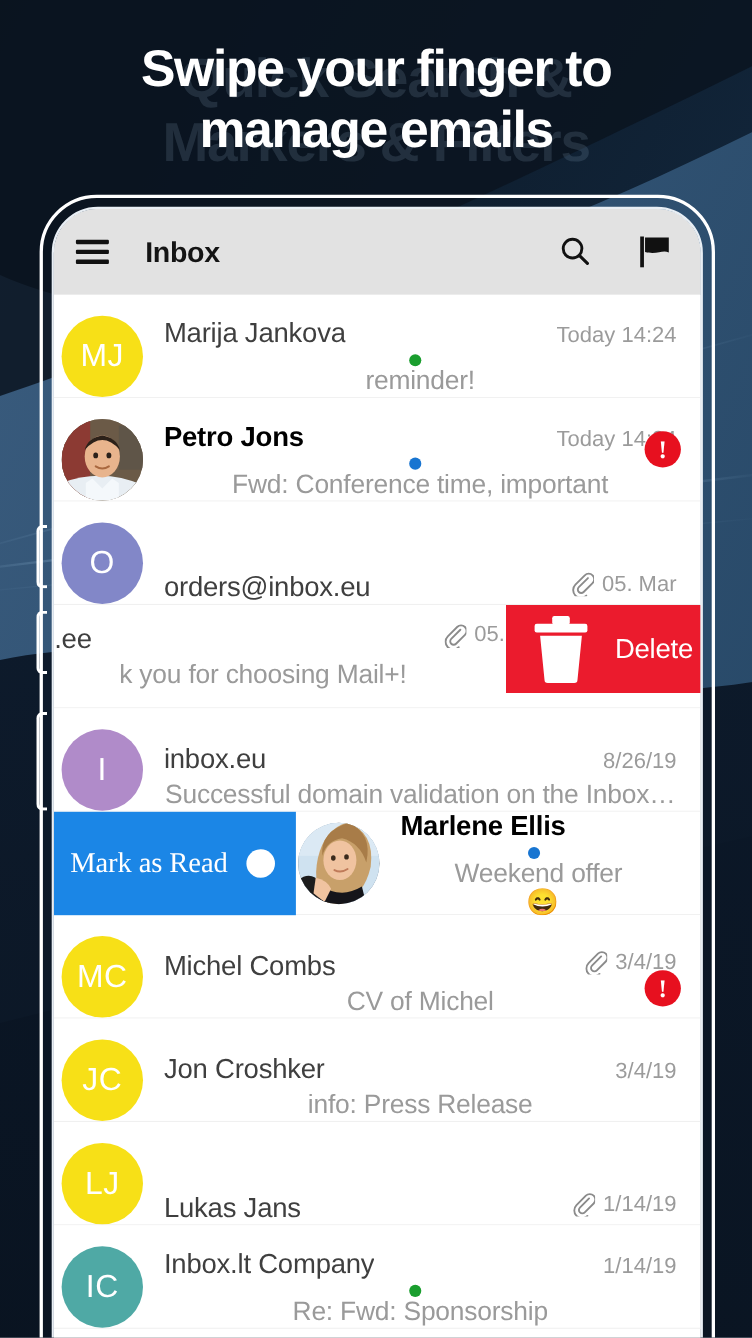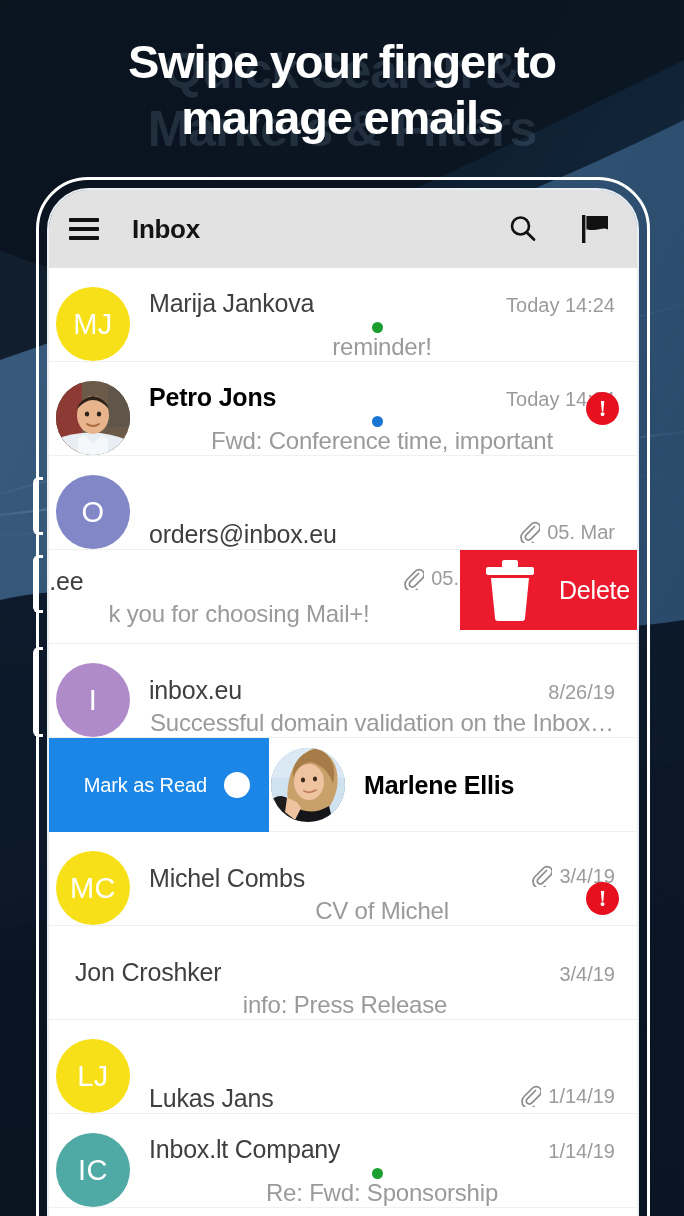--- a/index.html
+++ b/index.html
@@ -244,22 +244,23 @@
     height: 94px;
     background: #1B86E6;
     display: flex;
     align-items: center;
     justify-content: flex-end;
     padding-right: 19px;
     z-index: 5;
   }
   #markread-label {
     color: #ffffff;
-    font-size: 20px;
+    font-size: 26px;
     letter-spacing: -0.1px;
+    font-family: Liberation Serif, serif;
   }
   #markread-circle {
     width: 26px; height: 26px;
     border-radius: 50%;
     background: #ffffff;
     margin-left: 17px;
     flex: none;
   }
   .row.swiped-right .row-content {
     position: absolute;
@@ -480,20 +481,25 @@
                 <path d="M33 43 Q39 46 45 42" stroke="#c07b5a" stroke-width="1.7" fill="none" stroke-linecap="round"></path>
                 <path d="M20 56 Q38 70 58 58 L62 74 L18 74 Z" fill="#15151a"></path>
                 <path d="M16 50 Q26 52 30 60 L24 72 L14 64 Z" fill="#f0c3a0"></path>
               </svg>
             </div>
             <div class="row-body">
               <div class="row-top">
                 <span class="sender unread">Marlene Ellis</span>
                 <div class="row-meta"></div>
               </div>
+              <div class="row-bottom">
+                <span class="dot" style="background:#1875D1"></span>
+                <span class="subject">Weekend offer</span>
+                <span class="emoji">😄</span>
+              </div>
             </div>
           </div>
         </div>
         <div class="row">
           <div class="avatar" style="background:#F7E017">
             <span>MC</span>
           </div>
           <div class="row-body">
             <div class="row-top">
               <span class="sender">Michel Combs</span>
@@ -504,20 +510,23 @@
                 <span class="date">3/4/19</span>
               </div>
             </div>
             <div class="row-bottom">
               <span class="subject">CV of Michel</span>
             </div>
           </div>
           <div class="prio-badge pos-a" style="background:#E7101F">!</div>
         </div>
         <div class="row">
+          <div class="avatar" style="background:#F7E017">
+            <span>JC</span>
+          </div>
           <div class="row-body">
             <div class="row-top">
               <span class="sender">Jon Croshker</span>
               <div class="row-meta">
                 <span class="date">3/4/19</span>
               </div>
             </div>
             <div class="row-bottom">
               <span class="subject">info: Press Release</span>
             </div>

